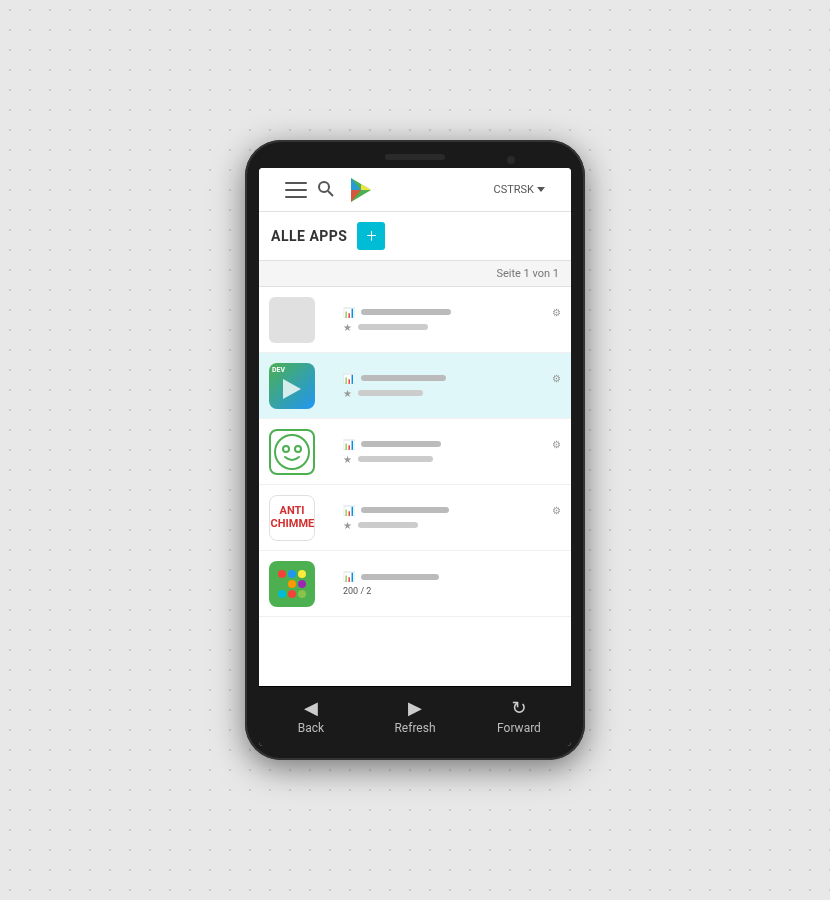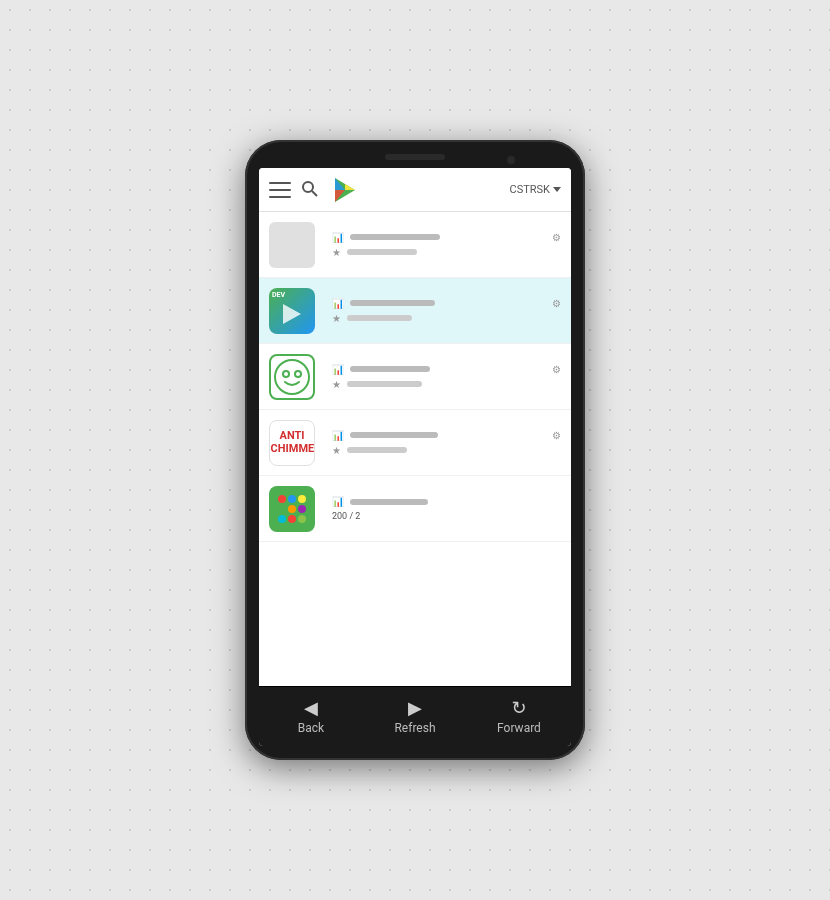--- a/index.html
+++ b/index.html
@@ -55,21 +55,21 @@
       overflow: hidden;
       display: flex;
       flex-direction: column;
     }
 
     
     .top-bar {
       background: #fff;
       display: flex;
       align-items: center;
-      padding: 8px 10px;
+      padding: 8px 26px;
       border-bottom: 1px solid #e0e0e0;
       height: 44px;
     }
 
     .menu-icon {
       width: 22px;
       height: 16px;
       display: flex;
       flex-direction: column;
       justify-content: space-between;
@@ -179,21 +179,21 @@
     }
 
     .app-item.highlighted {
       background: #e0f7fa;
     }
 
     .app-icon-placeholder {
       width: 46px;
       height: 46px;
       border-radius: 8px;
-      margin-right: 17px;
+      margin-right: 28px;
       flex-shrink: 0;
       display: flex;
       align-items: center;
       justify-content: center;
       overflow: hidden;
     }
 
     .app-icon-gray {
       background: #e0e0e0;
       border-radius: 6px;
@@ -354,21 +354,30 @@
           <polygon points="4,14 14,14 4,26" fill="#F44336" opacity="0.8"></polygon>
           <polygon points="14,14 24,14 14,8" fill="#FFEB3B" opacity="0.9"></polygon>
         </svg>
       </div>
       <div class="account-label">
         <span>CSTRSK</span>
         <span class="chevron-down"></span>
       </div>
     </div>
 
-
+    <div class="apps-header">
+      <span class="apps-title">ALLE APPS</span>
+      <div class="add-btn">
+        <span>+</span>
+      </div>
+    </div>
+
+    <div class="page-info">
+      <span>Seite 1 von 1</span>
+    </div>
 
     <div class="app-list">
 
       <div class="app-item">
         <div class="app-icon-placeholder app-icon-gray"></div>
         <div class="app-details">
           <div class="app-info-row">
             <span class="bar-icon">📊</span>
             <div class="text-bar text-bar-dark" style="width: 90px;"></div>
             <span class="gear-icon">⚙</span>

